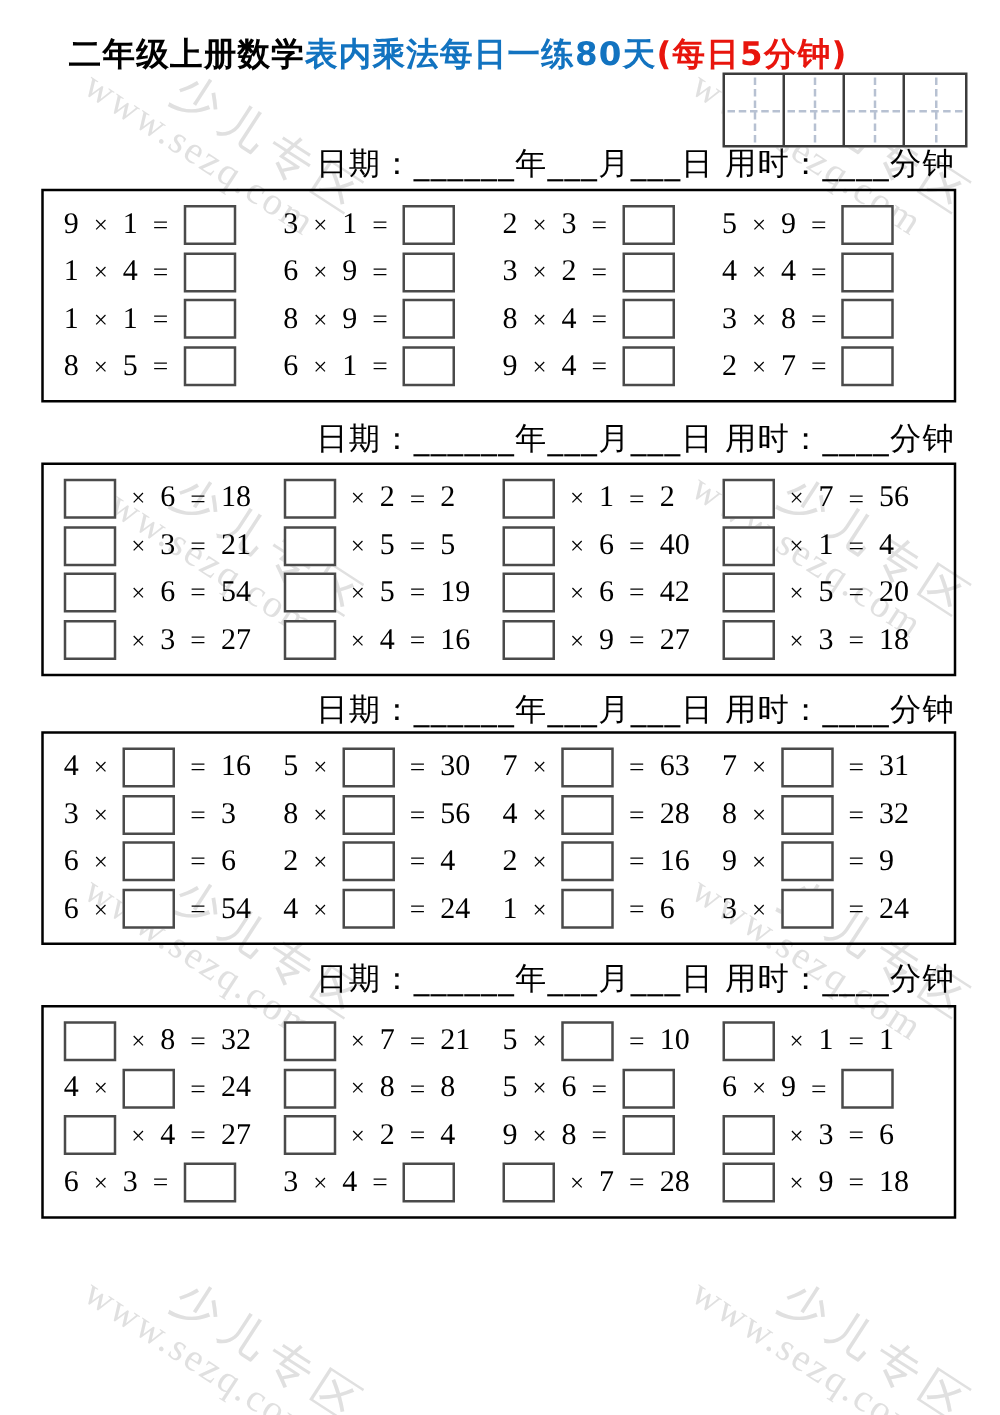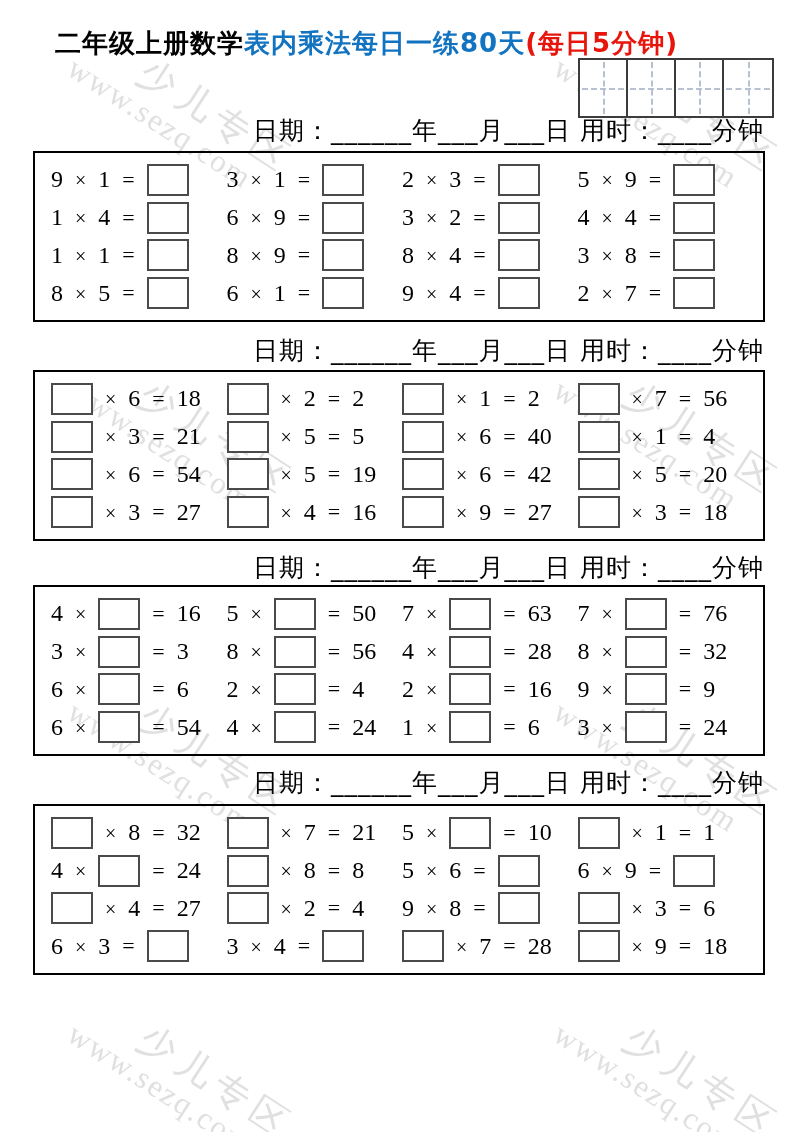--- a/index.html
+++ b/index.html
@@ -418,35 +418,35 @@
           <span class="op">×</span>
           <span class="blank"></span>
           <span class="eq">=</span>
           <span class="num">16</span>
         </div>
         <div class="problem">
           <span class="num">5</span>
           <span class="op">×</span>
           <span class="blank"></span>
           <span class="eq">=</span>
-          <span class="num">50</span>
+          <span class="num">30</span>
         </div>
         <div class="problem">
           <span class="num">7</span>
           <span class="op">×</span>
           <span class="blank"></span>
           <span class="eq">=</span>
           <span class="num">63</span>
         </div>
         <div class="problem">
           <span class="num">7</span>
           <span class="op">×</span>
           <span class="blank"></span>
           <span class="eq">=</span>
-          <span class="num">76</span>
+          <span class="num">31</span>
         </div>
         <div class="problem">
           <span class="num">3</span>
           <span class="op">×</span>
           <span class="blank"></span>
           <span class="eq">=</span>
           <span class="num">3</span>
         </div>
         <div class="problem">
           <span class="num">8</span>

